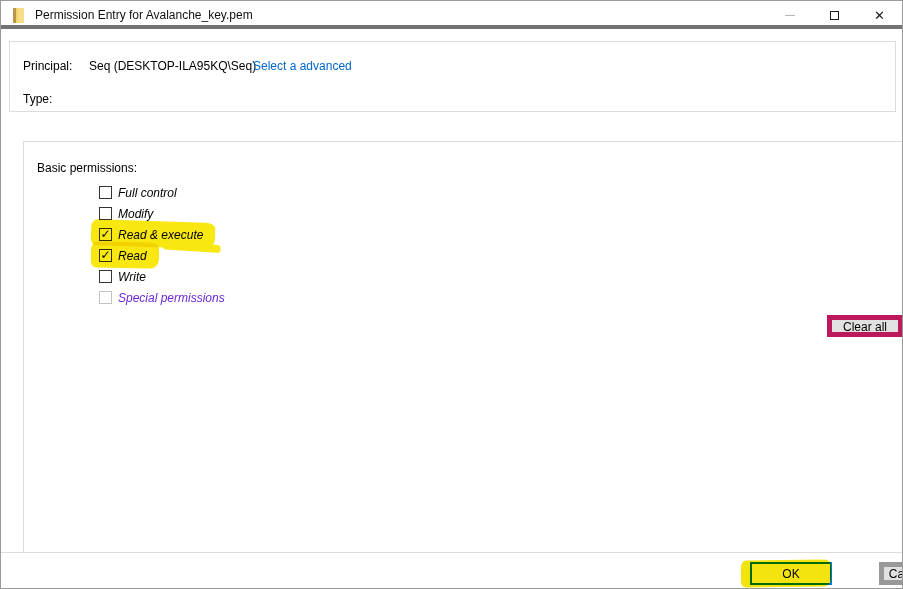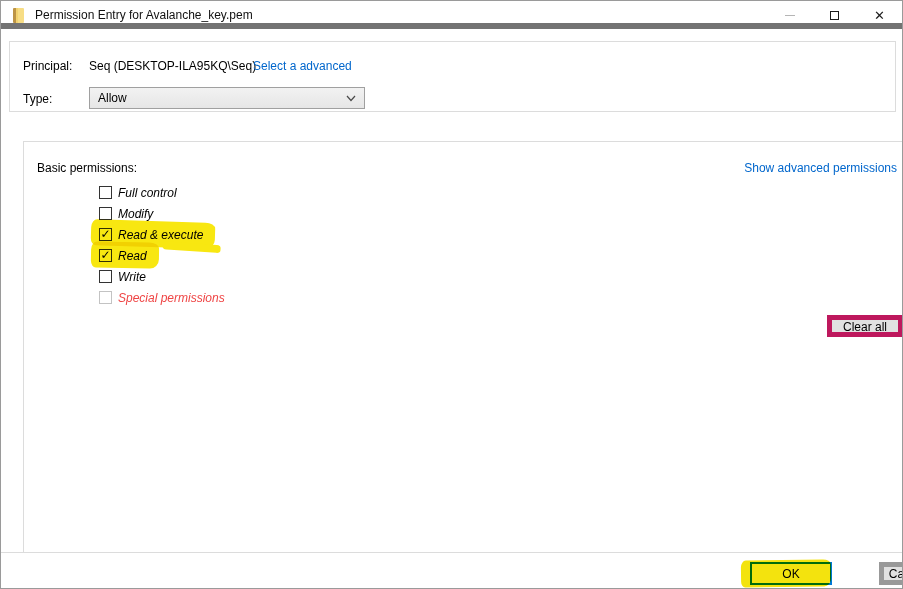--- a/index.html
+++ b/index.html
@@ -2,21 +2,21 @@
 <html><head>
 <meta charset="utf-8">
 <style>
   * { margin:0; padding:0; box-sizing:border-box; }
   html,body { width:903px; height:589px; background:#fff; }
   body { font-family:"Liberation Sans","DejaVu Sans",sans-serif; font-size:12px; color:#000; }
 
   .window { position:relative; width:903px; height:589px; background:#fff; border:1px solid #9a9a9a; overflow:hidden; }
 
   
-  .titlebar { position:absolute; top:0; left:0; right:0; height:28px; background:#fff; border-bottom:6px solid #737373; }
+  .titlebar { position:absolute; top:0; left:0; right:0; height:28px; background:#fff; border-bottom:4px solid #737373; }
   .titlebar-icon { position:absolute; left:12px; top:7px; width:11px; height:15px;
     background:linear-gradient(90deg,#bd9445 0 3px,#f2d26f 3px 5px,#f7dd85 5px); border-radius:1px; }
   .titlebar-title { position:absolute; left:34px; top:0; line-height:28px; font-size:12px; color:#111; white-space:nowrap; }
   .win-controls { position:absolute; right:0; top:0; height:28px; display:flex; }
   .win-btn { width:45px; height:28px; display:flex; align-items:center; justify-content:center; background:transparent; border:none; cursor:default; }
   .glyph-min { width:10px; height:1px; background:#b5b5b5; }
   .glyph-max { width:9px; height:9px; border:1px solid #1a1a1a; background:transparent; }
   .glyph-close { font-size:13px; color:#1a1a1a; line-height:1; font-family:"DejaVu Sans",sans-serif; }
 
   
@@ -40,21 +40,21 @@
 
   
   .basic-label { position:absolute; left:13px; top:19px; }
   .advanced-link { position:absolute; right:12px; top:19px; }
   .perm-list { position:absolute; left:75px; top:40px; display:flex; flex-direction:column; }
   .perm-row { position:relative; display:inline-flex; align-items:center; height:21px; width:fit-content; cursor:default;font-style:italic; }
   .cb { width:13px; height:13px; border:1px solid #333; background:#fff; display:flex; align-items:center; justify-content:center; flex:none; }
   .checkmark { font-size:12px; line-height:1; color:#000; margin-top:-2px; font-family:"DejaVu Sans",sans-serif; }
   .perm-label { margin-left:6px; white-space:nowrap; }
   .perm-row.disabled .cb { border-color:#c3c3c3; }
-  .perm-row.disabled .perm-label { color:#ef4444; }
+  .perm-row.disabled .perm-label { color:#6d28d9; }
   .hl { display:none; position:absolute; left:-8px; right:-12px; top:-3px; bottom:-2px;
     background:#f8e711; mix-blend-mode:multiply; pointer-events:none; z-index:2;
     border-radius:6px 10px 9px 5px / 8px 6px 9px 7px; }
   .perm-row.highlighted .hl { display:block; }
   .perm-row[data-idx="2"] .hl { transform:rotate(1.8deg); }
   .perm-row[data-idx="2"] .hl::after { content:""; position:absolute; right:-6px; bottom:-3px; width:58px; height:8px;
     background:#f8e711; border-radius:4px/3px; transform:rotate(2deg); }
   .perm-row[data-idx="3"] .hl { transform:rotate(1deg); }
 
   
@@ -87,31 +87,24 @@
       </button>
     </div>
   </div>
 
   <div class="groupbox box-principal">
     <span class="field-label principal-label">Principal:</span>
     <span class="principal-value">Seq (DESKTOP-ILA95KQ\Seq)</span>
     <a class="link principal-link">Select a advanced</a>
 
     <span class="field-label type-label">Type:</span>
-    <div class="combobox">
-      <span class="combobox-value">Allow</span>
-      <svg class="chev" viewBox="0 0 10 7">
-        <polyline points="1,1 5,5.5 9,1" fill="none" stroke="#4a4a4a" stroke-width="1.2"></polyline>
-      </svg>
-    </div>
   </div>
 
   <div class="groupbox box-permissions">
     <span class="basic-label">Basic permissions:</span>
-    <a class="link advanced-link">Show advanced permissions</a>
 
     <div class="perm-list">
       <label class="perm-row" data-idx="0">
 
         <span class="cb">
             <span class="checkmark"></span>
           </span>
         <span class="perm-label">Full control</span>
       </label>
       <label class="perm-row" data-idx="1">

